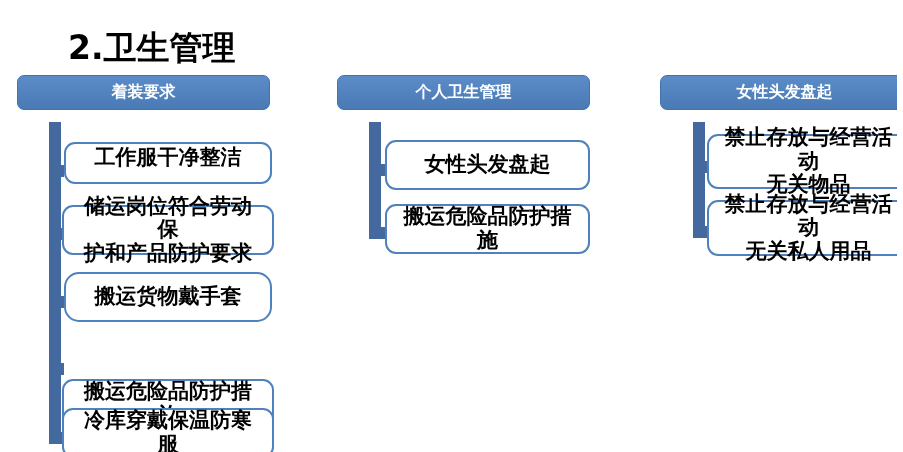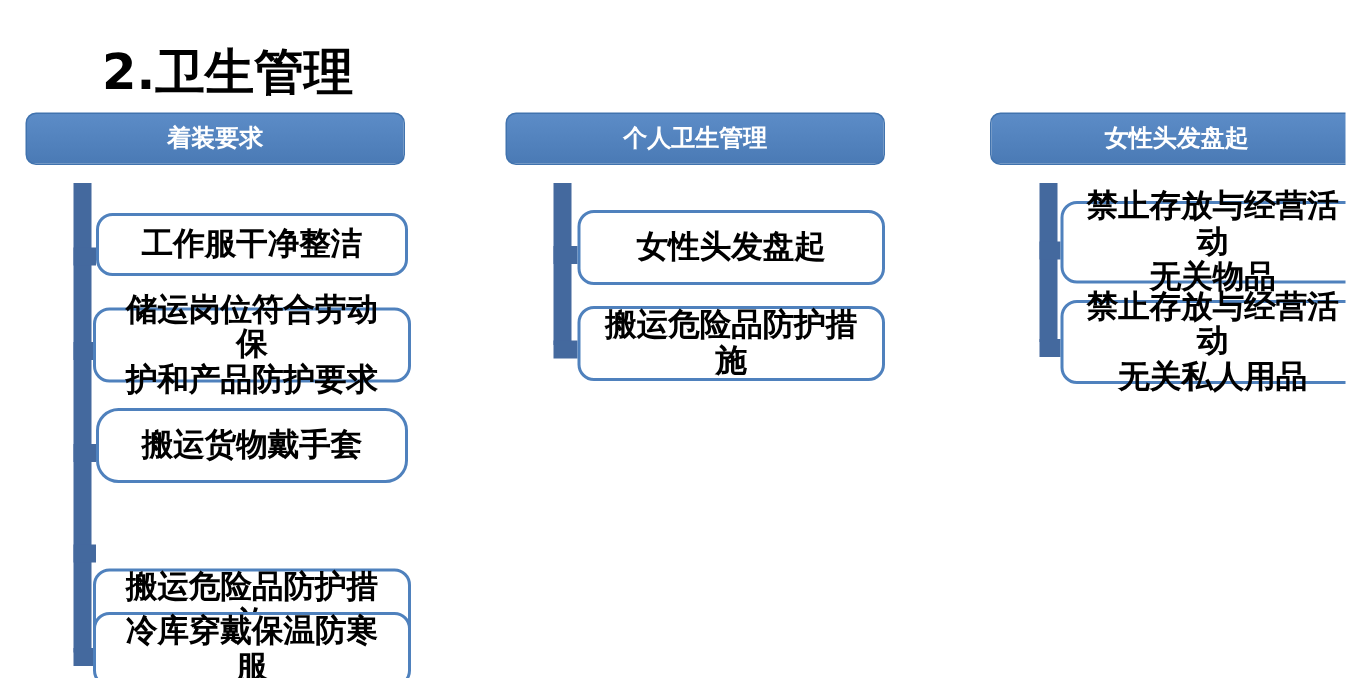--- a/index.html
+++ b/index.html
@@ -70,21 +70,21 @@
 
   <div class="page-title">2.卫生管理</div>
 
   <div class="header-box" style="left:5px; top:63px; width:253px;">
     <span>着装要求</span>
   </div>
 
   <div class="vline" style="left:37px; top:110px; height:313px;"></div>
 
   <div class="hstub" style="left:37px; top:153px; width:15px;"></div>
-  <div class="item-box" style="left:52px; top:130px; width:208px; height:42px;">
+  <div class="item-box" style="left:52px; top:130px; width:208px; height:42px;align-items:flex-end;">
     <span class="item-label">工作服干净整洁</span>
   </div>
 
   <div class="hstub" style="left:37px; top:216px; width:15px;"></div>
   <div class="item-box" style="left:50px; top:193px; width:212px; height:50px;">
     <span class="item-label">储运岗位符合劳动保
 护和产品防护要求</span>
   </div>
 
   <div class="hstub" style="left:37px; top:284px; width:15px;"></div>

